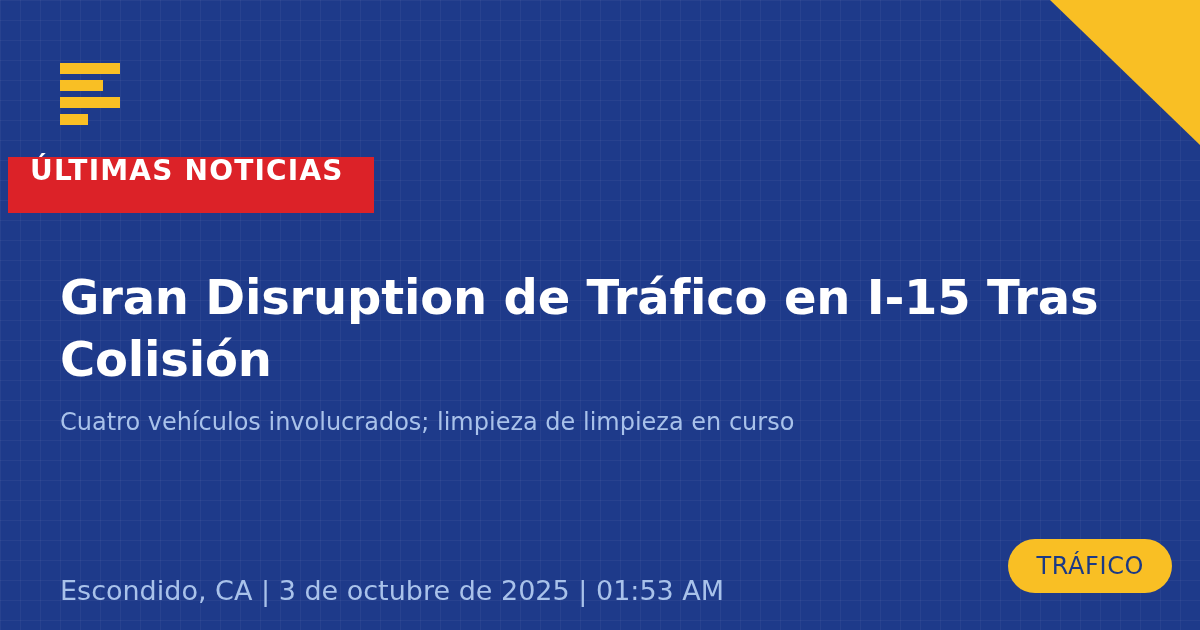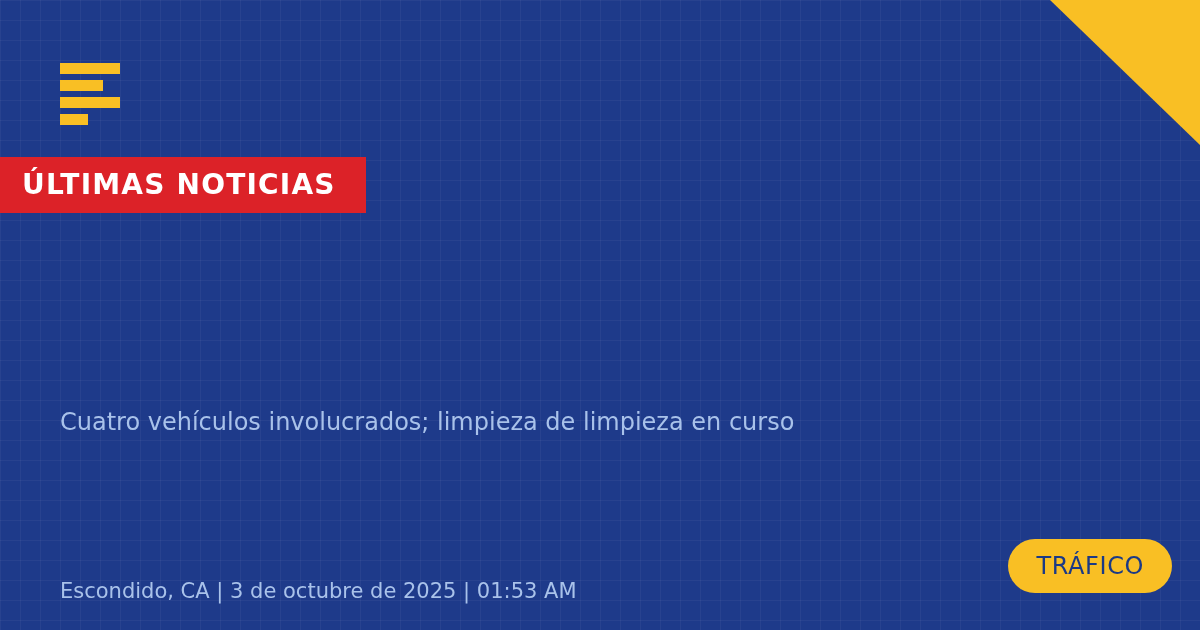--- a/index.html
+++ b/index.html
@@ -48,25 +48,24 @@
     background: #f9bf24;
   }
   #logo .bar.b1 { top: 0px;  width: 60px; }
   #logo .bar.b2 { top: 17px; width: 43px; }
   #logo .bar.b3 { top: 34px; width: 60px; }
   #logo .bar.b4 { top: 51px; width: 28px; }
 
   
   #breaking-badge {
     position: absolute;
-    left: 0;
+    left: 8px;
     top: 157px;
     height: 56px;
     display: flex;
-    align-items: center;
     padding: 0 30px 0 22px;
     background: #dc2228;
     box-sizing: border-box;
   }
   #breaking-badge .label {
     color: #ffffff;
     font-size: 28px;
     font-weight: bold;
     letter-spacing: 1.2px;
     line-height: 1;
@@ -97,21 +96,21 @@
     font-weight: normal;
     line-height: 32px;
   }
 
   
   #meta-line {
     position: absolute;
     left: 60px;
     top: 576px;
     color: #a9c2ea;
-    font-size: 21px;
+    font-size: 27px;
     font-weight: normal;
     line-height: 30px;
     white-space: nowrap;
   }
 
   
   #category-pill {
     position: absolute;
     right: 28px;
     top: 539px;
@@ -144,20 +143,21 @@
     <span class="bar b1" style="width: 60px;"></span>
     <span class="bar b2" style="width: 43px;"></span>
     <span class="bar b3" style="width: 60px;"></span>
     <span class="bar b4" style="width: 28px;"></span>
   </div>
 
   <div id="breaking-badge">
     <span class="label">ÚLTIMAS NOTICIAS</span>
   </div>
 
+  <h1 id="headline">Gran Disruption de Tráfico en I-15 Tras Colisión</h1>
 
   <p id="subtitle">Cuatro vehículos involucrados; limpieza de limpieza en curso</p>
 
   <div id="meta-line">Escondido, CA | 3 de octubre de 2025 | 01:53 AM</div>
 
   <div id="category-pill">
     <span class="label">TRÁFICO</span>
   </div>
 
 </div>

